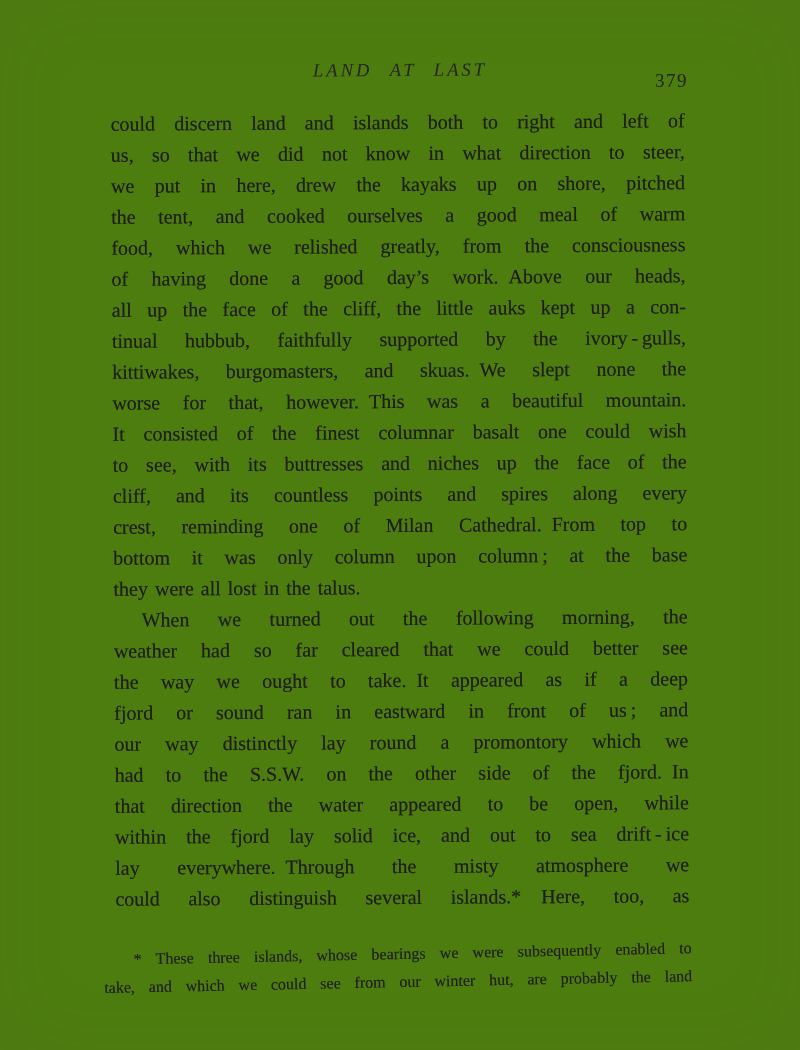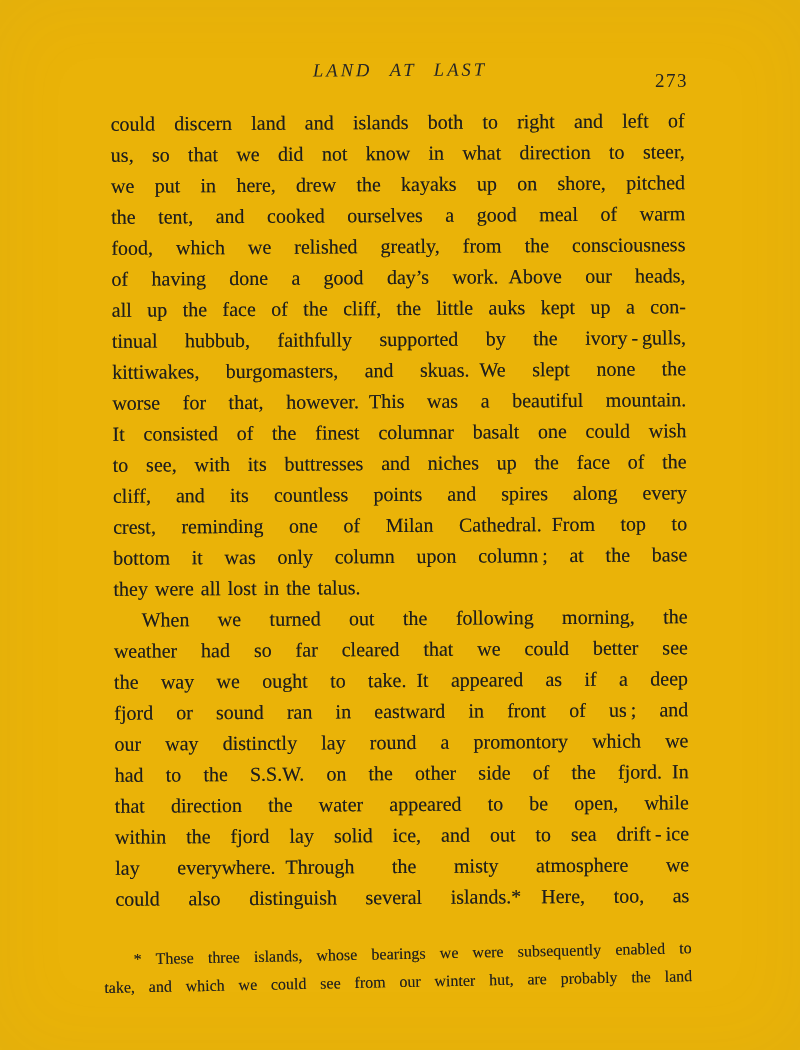--- a/index.html
+++ b/index.html
@@ -3,21 +3,21 @@
 <meta charset="utf-8">
 <style>
   * { margin: 0; padding: 0; box-sizing: border-box; }
   html, body { width: 800px; height: 1050px; }
   body { font-family: "Liberation Serif", serif; }
 
   .page {
     position: relative;
     width: 800px;
     height: 1050px;
-    background: #eab308;
+    background: #4d7c0f;
     color: #1e1e1e;
     overflow: hidden;
     box-shadow: inset 0 0 80px rgba(120,115,100,0.06);
   }
 
   .running-head {
     position: absolute;
     top: 0; left: 0; right: 0;
     height: 100px;
   }
@@ -78,21 +78,21 @@
     text-shadow: 0 0 0.3px rgba(20,20,20,0.5);
   }
 </style>
 </head>
 <body>
 
 <div class="page">
 
   <header class="running-head">
     <div class="title">LAND AT LAST</div>
-    <div class="pagenum">273</div>
+    <div class="pagenum">379</div>
   </header>
 
   <main class="body-text" id="body-text">
       <div class="line">could discern land and islands both to right and left of</div>
       <div class="line">us, so that we did not know in what direction to steer,</div>
       <div class="line">we put in here, drew the kayaks up on shore, pitched</div>
       <div class="line">the tent, and cooked ourselves a good meal of warm</div>
       <div class="line">food, which we relished greatly, from the consciousness</div>
       <div class="line">of having done a good day’s work. Above our heads,</div>
       <div class="line">all up the face of the cliff, the little auks kept up a con-</div>

